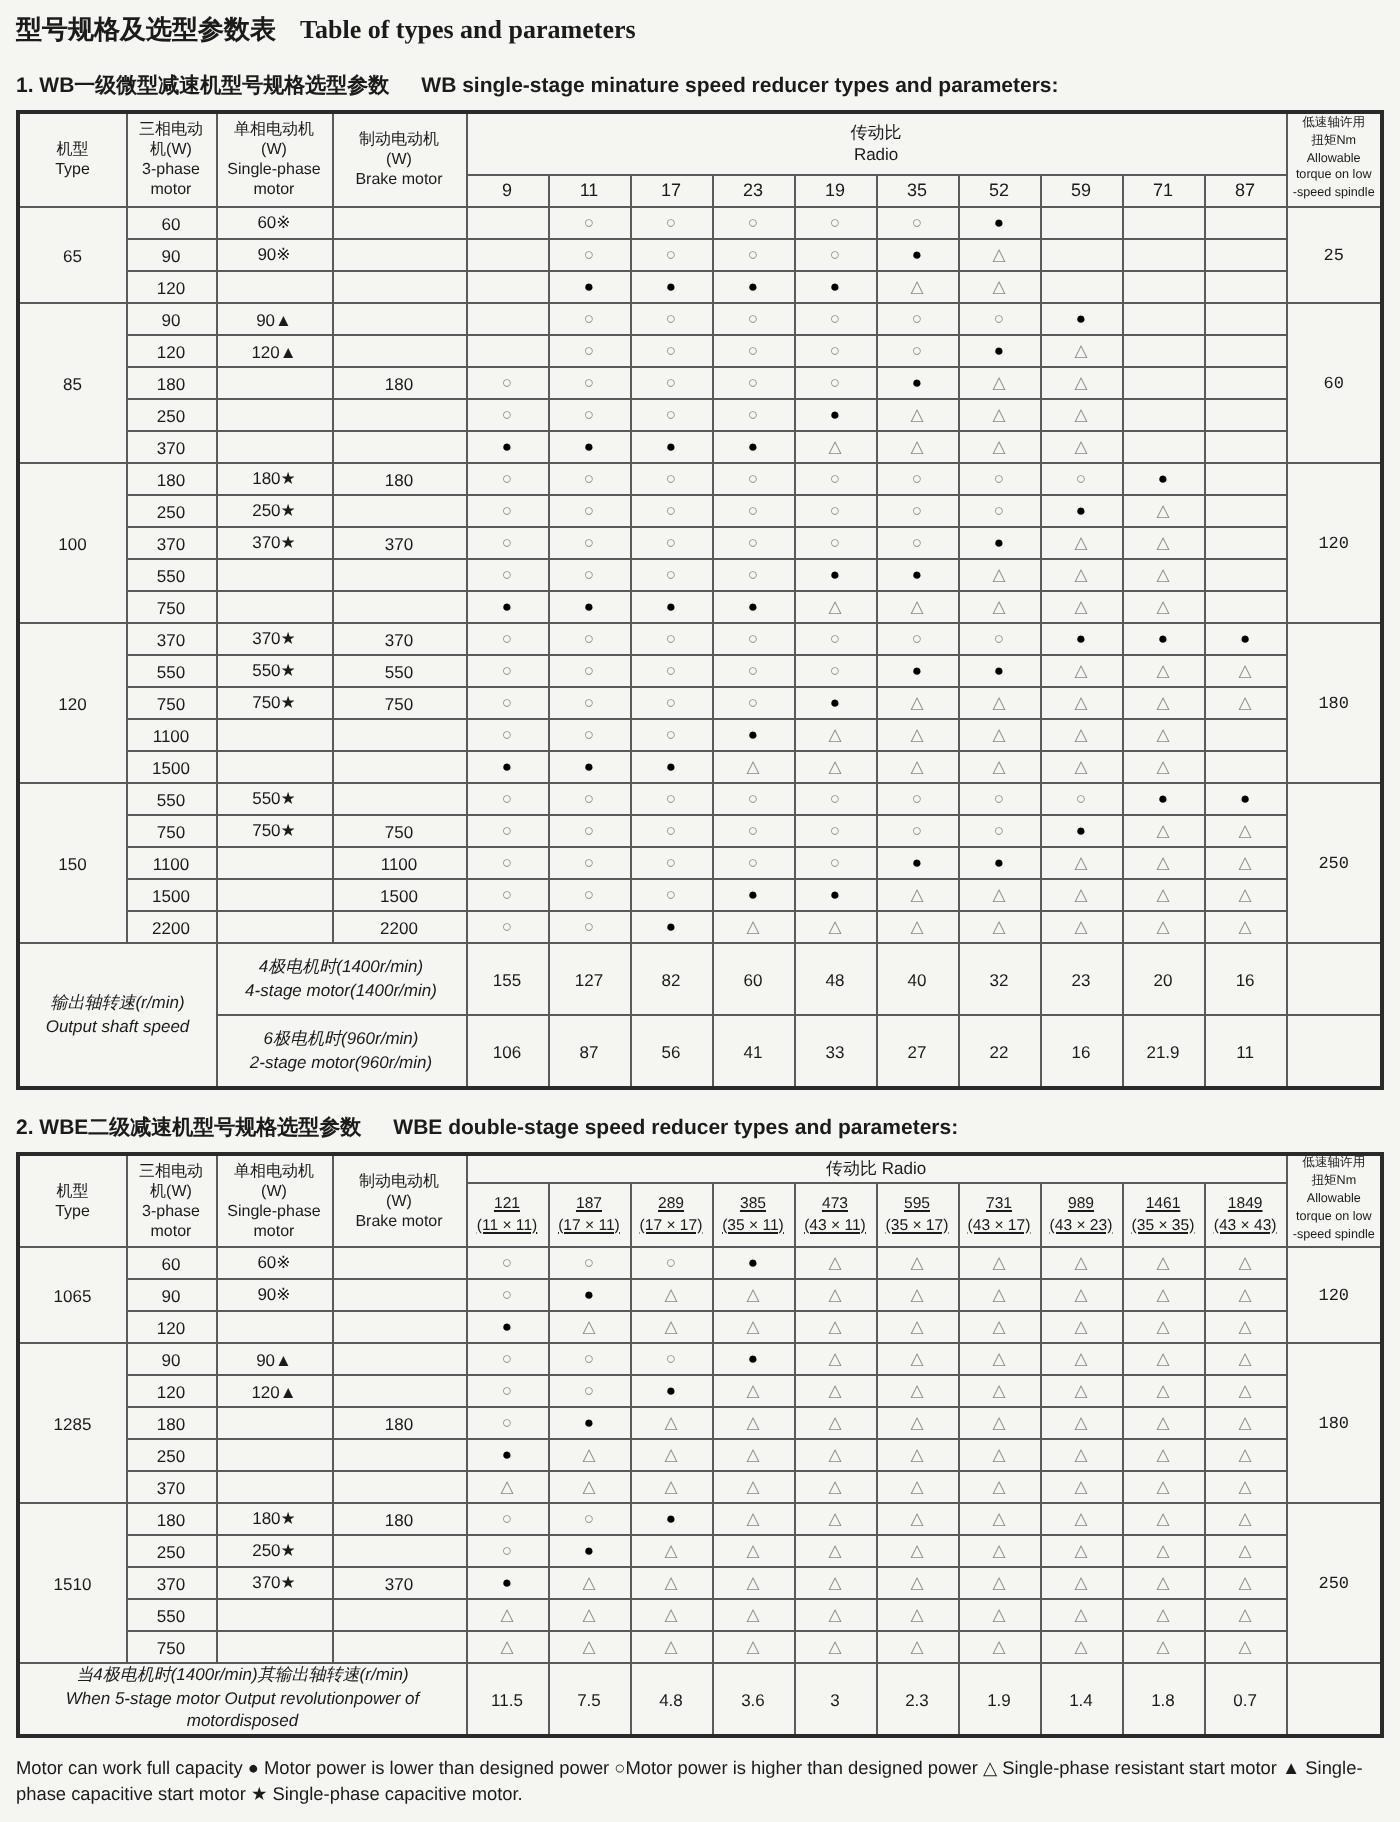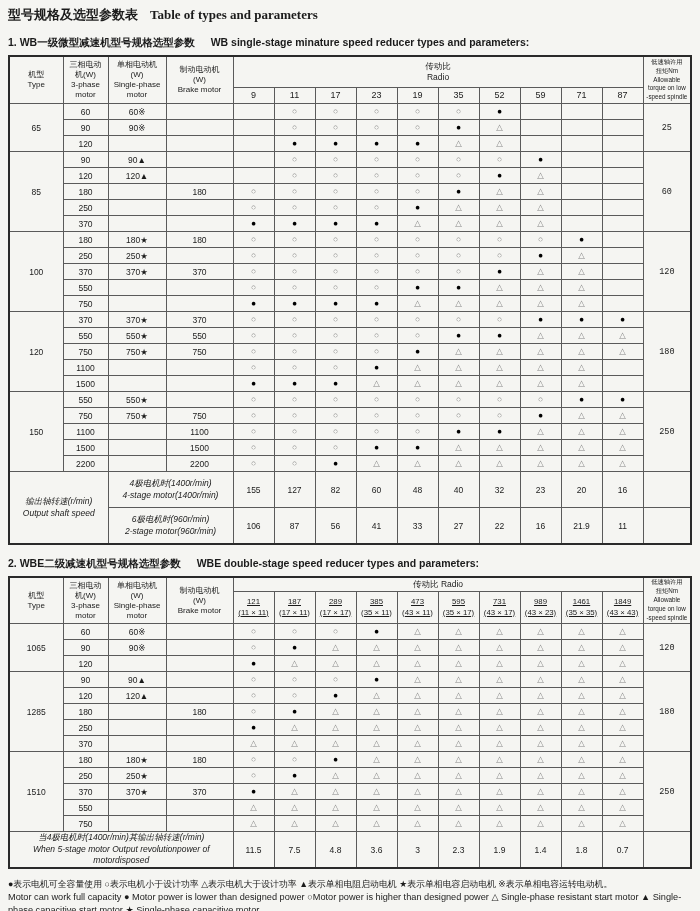--- a/index.html
+++ b/index.html
@@ -811,17 +811,16 @@
             <td class="num-c">1.4</td>
             <td class="num-c">1.8</td>
             <td class="num-c">0.7</td>
             <td class="num-c"></td>
           </tr>
         </tbody>
       </table>
     </div>
 
   <div class="legend">
-    <div class="zh">●表示电机可全容量使用 ○表示电机小于设计功率 △表示电机大于设计功率 ▲表示单相电阻启动电机 ★表示单相电容启动电机 ※表示单相电容运转电动机。</div>
     <div class="en">Motor can work full capacity ● Motor power is lower than designed power ○Motor power is higher than designed power △ Single-phase resistant start motor ▲ Single-phase capacitive start motor ★ Single-phase capacitive motor.</div>
   </div>
 
 </div>
 
 </body></html>

